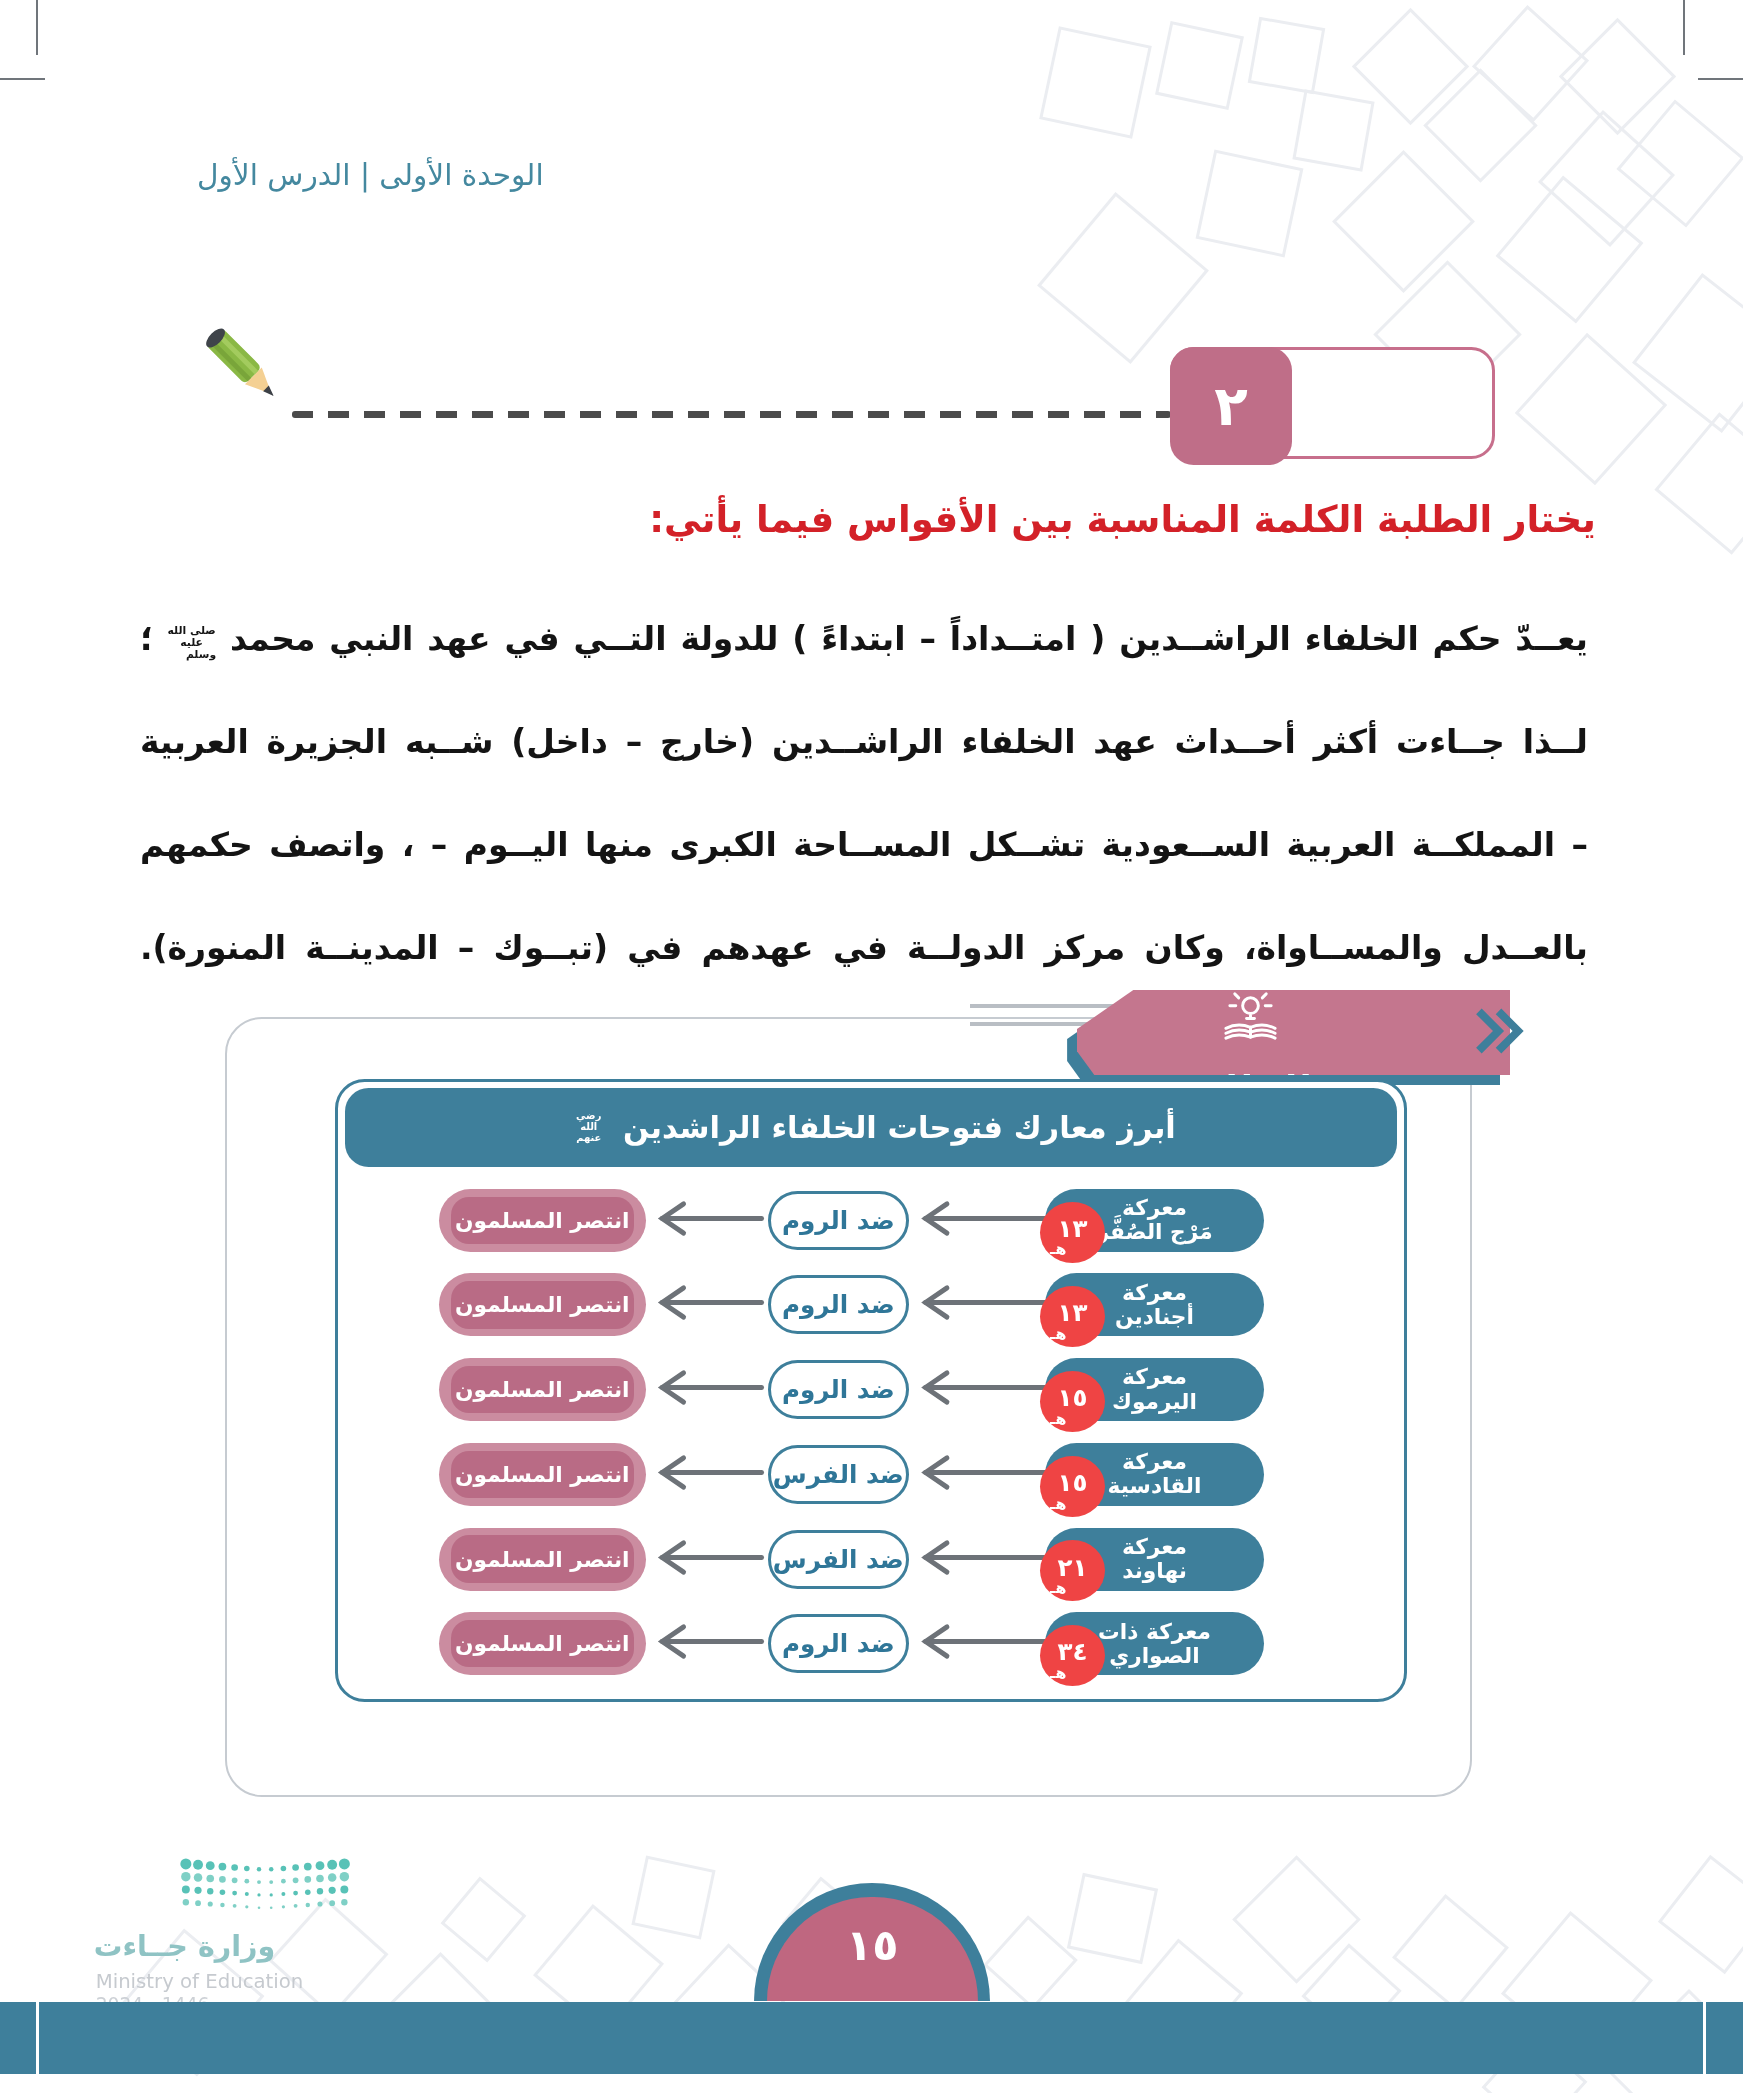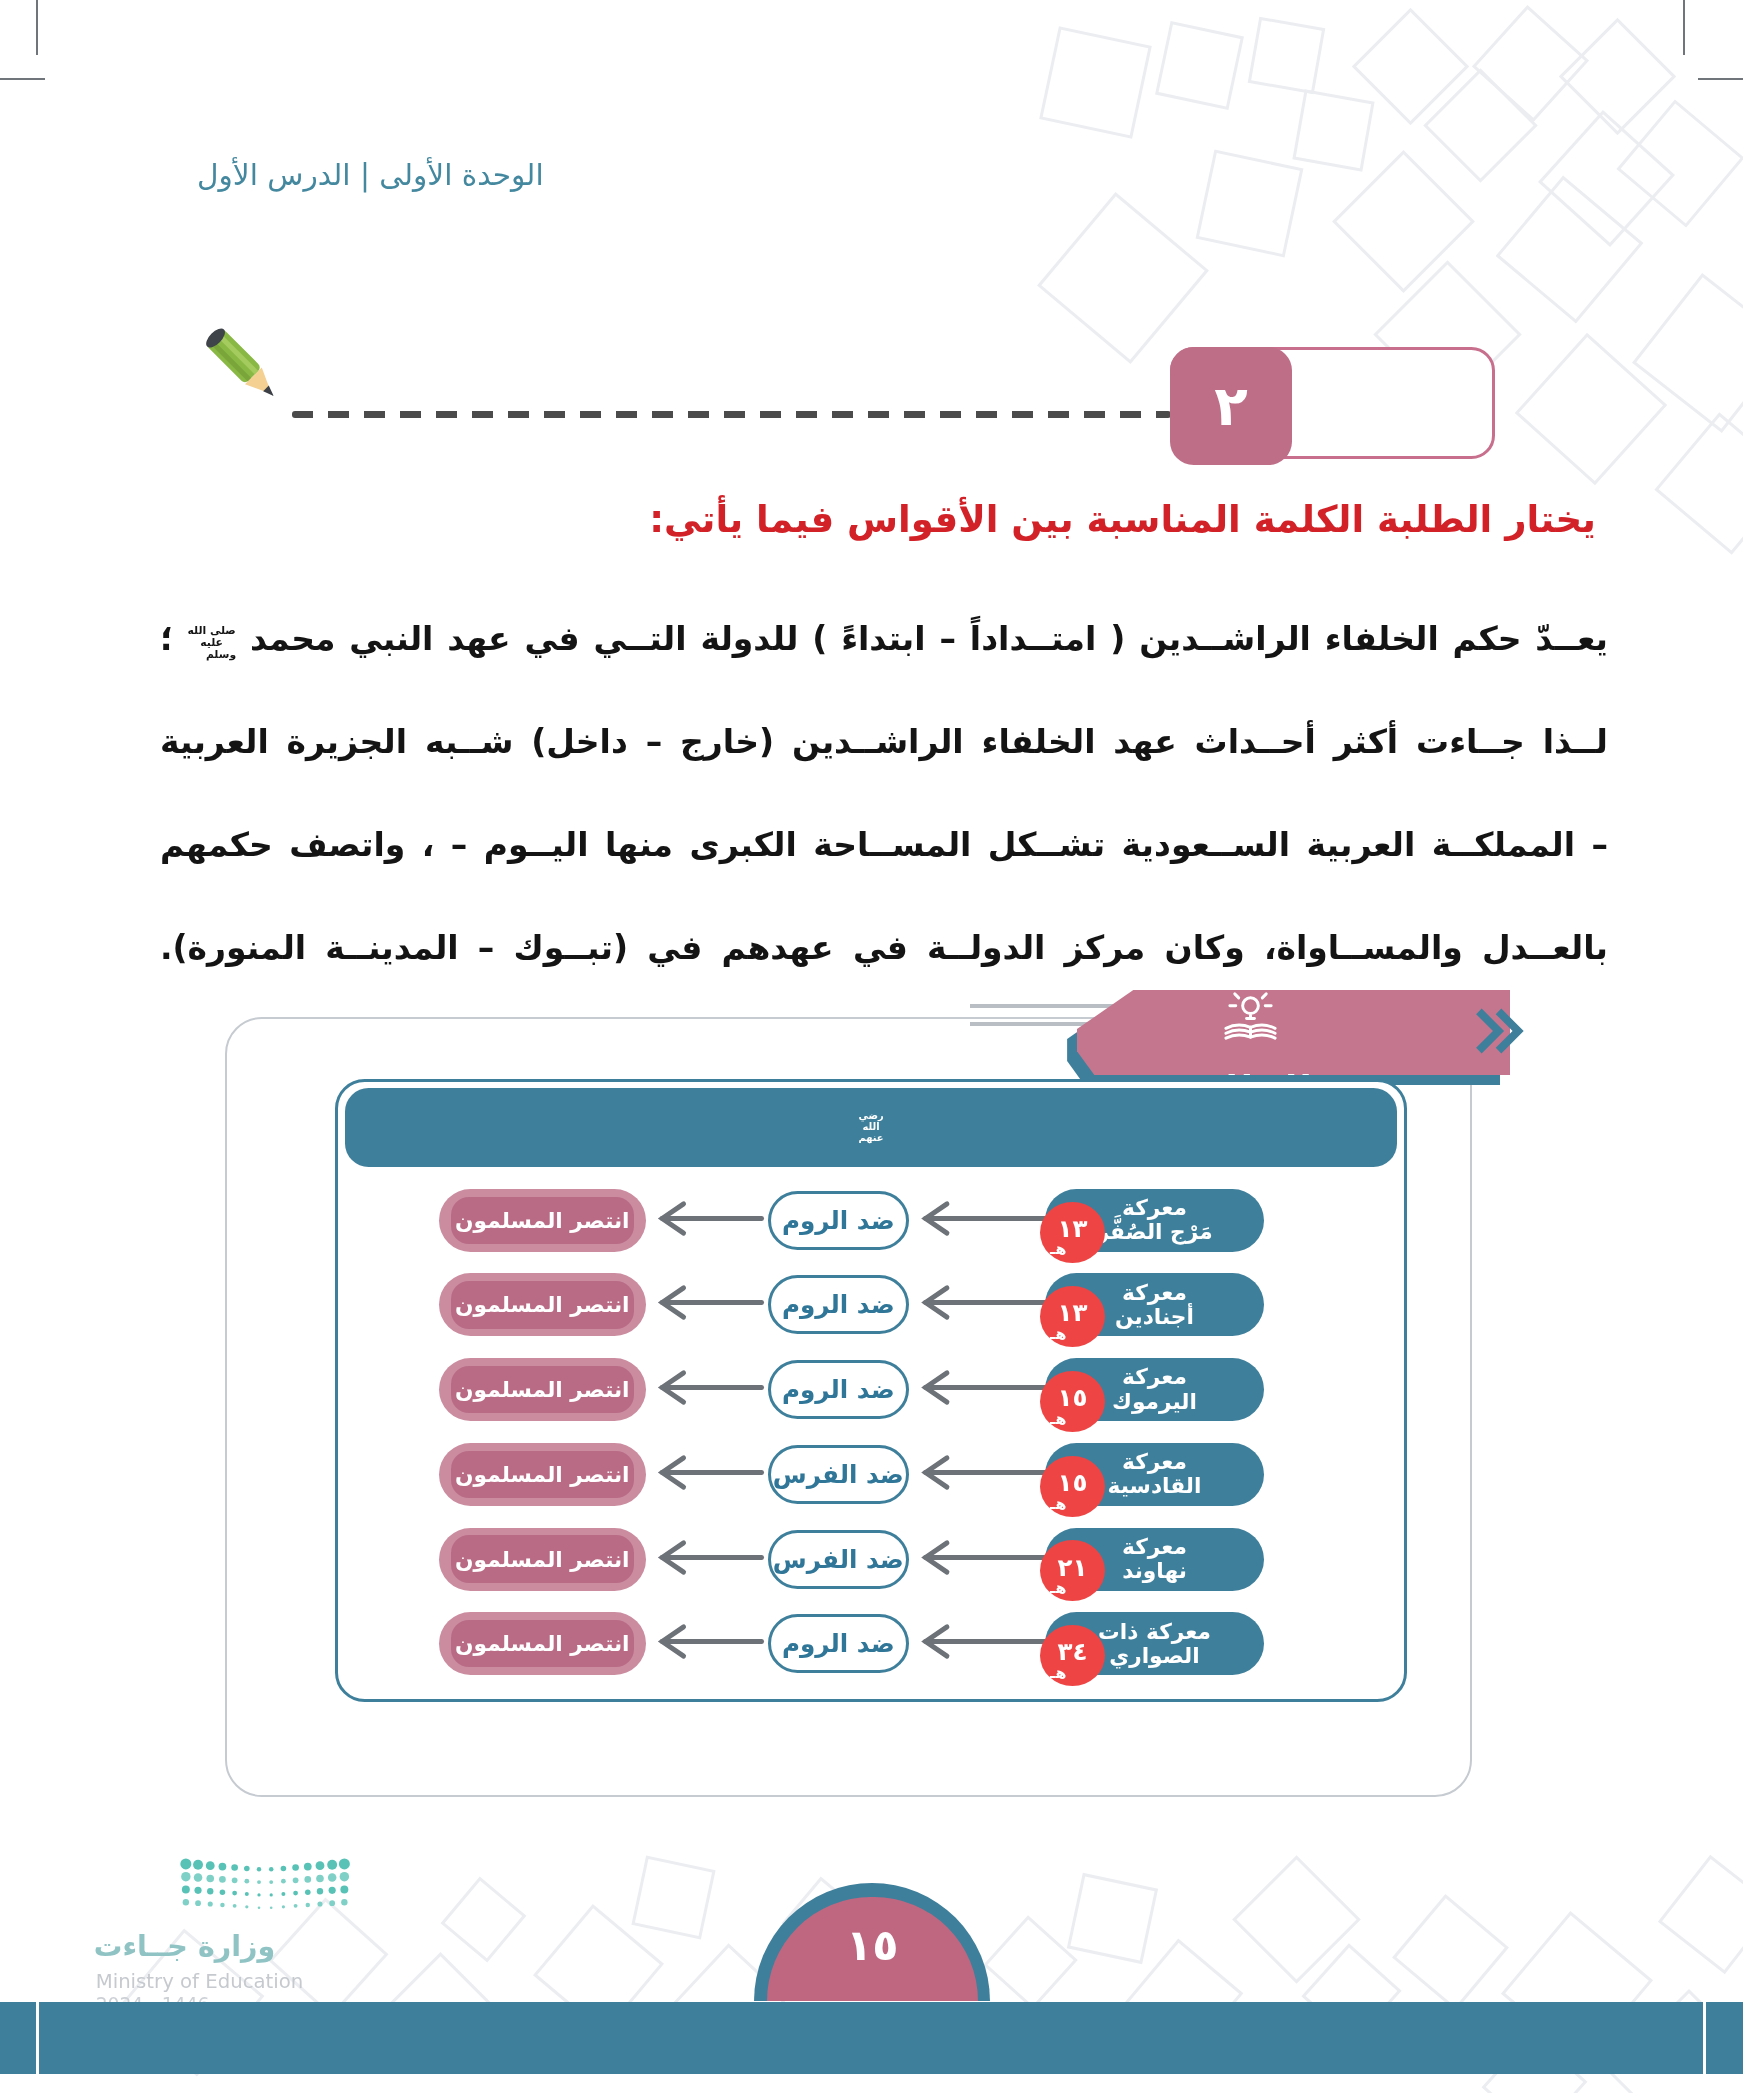--- a/index.html
+++ b/index.html
@@ -21,21 +21,21 @@
   .badge{position:absolute;left:1170px;top:347px;width:325px;height:112px;border:3px solid #c76f8c;
          border-radius:23.6px;background:#fff;box-sizing:border-box;}
   .badge-num{position:absolute;left:-3px;top:-3px;width:122px;height:118px;background:#bf6e88;
              border-radius:23.6px;color:#fff;font-size:55px;font-weight:bold;display:flex;
              align-items:center;justify-content:center;}
   .badge-label{position:absolute;left:122px;right:0;top:0;bottom:0;display:flex;align-items:center;
                justify-content:center;color:#c4708c;font-size:45px;font-weight:bold;}
   
   .heading{position:absolute;left:148px;top:498px;width:1448px;text-align:right;direction:rtl;
            color:#d32128;font-weight:bold;font-size:37px;}
-  .para{position:absolute;left:160px;top:587px;width:1448px;direction:rtl;color:#141414;
+  .para{position:absolute;left:140px;top:587px;width:1448px;direction:rtl;color:#141414;
         font-size:33px;font-weight:bold;}
   .pline{height:103px;line-height:103px;text-align:justify;text-align-last:justify;}
   .honor{display:inline-block;width:49px;font-size:10.8px;line-height:1.1;text-align:center;
          vertical-align:-7.9px;font-weight:bold;}
   
   .gline{position:absolute;height:3.9px;background:#b9bec4;}
   .banner{position:absolute;left:1077px;top:990px;width:433px;height:85px;}
   .banner-shape{position:absolute;width:433px;height:85px;
     clip-path:polygon(13% 0,100% 0,100% 100%,4% 100%,0 72%,0 46%);flex-direction:column;}
   .banner-shadow{left:-9.9px;top:9.9px;background:#3e7f9b;}
@@ -191,20 +191,21 @@
   <div class="banner-chevrons">
     <svg width="57" height="51" viewBox="0 0 58 52" fill="none" stroke="#3e7f9b" stroke-width="8">
       <polyline points="8,6 28,26 8,46"></polyline>
       <polyline points="28,6 48,26 28,46"></polyline>
     </svg>
   </div>
 </div>
 
 <div class="inner-box">
   <div class="table-header">
+    <span>أبرز معارك فتوحات الخلفاء الراشدين</span>
     <span class="title-honor">رضي الله عنهم</span>
   </div>
   <div id="rows">
   <div class="brow">
     <div class="battle">
       <div class="battle-pill">
         <span>معركة</span>
         <span>مَرْج الصُفَّر</span>
       </div>
       <div class="year">

